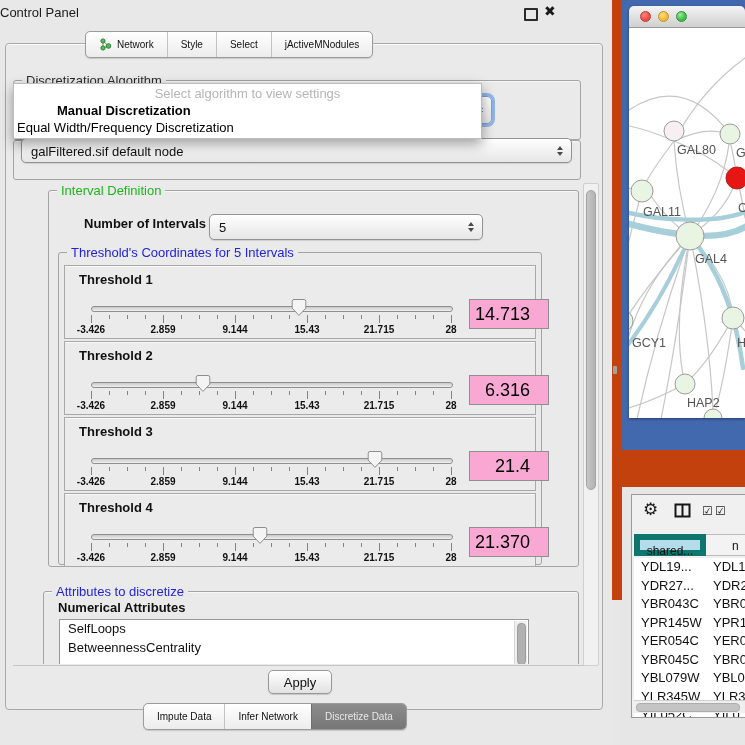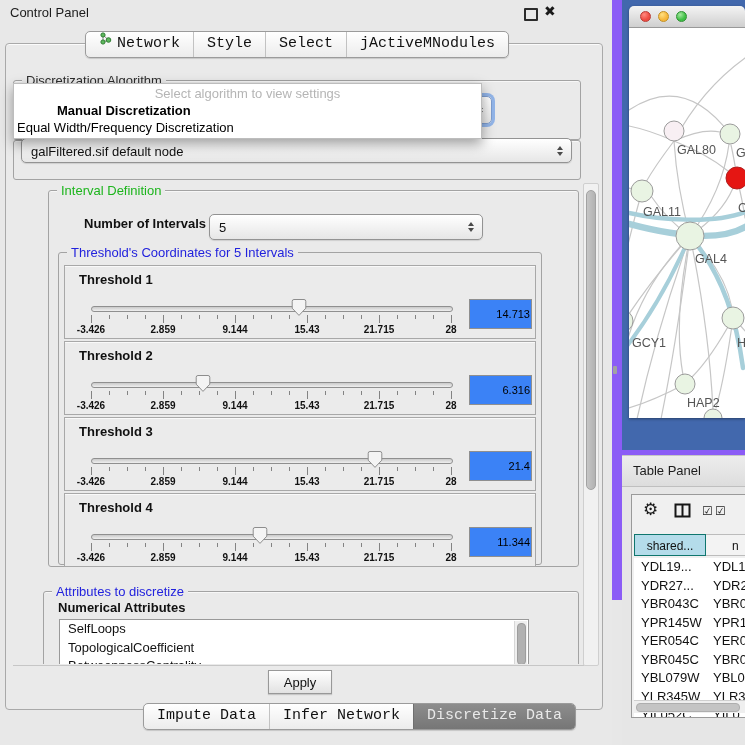--- a/index.html
+++ b/index.html
@@ -1,27 +1,27 @@
 <!DOCTYPE html>
 <html><head>
 <meta charset="utf-8">
 <style>
   html,body{margin:0;padding:0;}
   body{font-family:"Liberation Sans","DejaVu Sans",sans-serif;}
   .app{position:relative;width:745px;height:745px;background:#e7e7e7;overflow:hidden;font-size:13px;color:#111;}
   
   .control-panel{position:absolute;left:0;top:0;width:612px;height:745px;background:#e8e8e8;}
   .titlebar{position:absolute;left:0;top:0;width:612px;height:26px;}
-  .titlebar .title{position:absolute;left:10px;top:5px;font-size:13px;color:#1c1c1c;}
+  .titlebar .title{position:absolute;left:0;top:5px;font-size:13px;color:#1c1c1c;}
   .float-icon{position:absolute;left:524px;top:8px;width:10px;height:9px;border:2px solid #2b2b2b;border-radius:1px;}
   .close-icon{position:absolute;left:544px;top:3px;font-size:14px;font-weight:bold;color:#1a1a1a;}
   .content-panel{position:absolute;left:5px;top:43px;width:596px;height:665px;background:#eaeaea;border:1px solid #a9a9a9;border-radius:4px;box-shadow:inset 0 1px 0 rgba(255,255,255,.8);}
   
   .tabs{position:absolute;display:flex;height:25px;border:1px solid #9b9b9b;border-radius:5px;overflow:hidden;background:linear-gradient(#ffffff,#ececec);box-shadow:0 1px 1px rgba(0,0,0,.15);z-index:20;}
-  .tab-seg{display:flex;padding:0 13px;font-size:15px;line-height:23px;color:#111;border-left:1px solid #c2c2c2;white-space:nowrap;font-family:Liberation Mono, monospace;}
+  .tab-seg{display:flex;align-items:center;padding:0 13px;font-size:10px;line-height:23px;color:#111;border-left:1px solid #c2c2c2;white-space:nowrap;}
   .tab-seg:first-child{border-left:none;}
   .tab-seg.sel{background:linear-gradient(#8d8d8d,#767676);color:#e9e9e9;border-left-color:#6f6f6f;}
   .tab-seg .seg-icon{margin-right:5px;display:inline-flex;}
   .top-tabs{left:85px;top:31px;}
   .bottom-tabs{left:143px;top:703px;}
   
   .group{position:absolute;border:1px solid #a3a3a3;border-radius:3px;box-shadow:inset 0 1px 0 rgba(255,255,255,.6);}
   .group-label{position:absolute;top:-8px;left:8px;background:#eaeaea;padding:0 4px;font-size:13px;}
   .group-label.dark{color:#2d2d2d;}
   .group-label.green{color:#1db51d;}
@@ -49,52 +49,52 @@
   .thr-rows{position:absolute;left:5px;top:12px;width:472px;}
   .thr-row{position:relative;width:470px;height:72px;background:#ebebeb;border:1px solid #a8a8a8;margin-bottom:2px;box-shadow:inset 0 1px 0 rgba(255,255,255,.7);}
   .thr-label{position:absolute;left:14px;top:6px;font-weight:bold;font-size:13px;}
   .thr-track{position:absolute;left:26px;top:40px;width:360px;height:4px;background:linear-gradient(#c9c9c9,#efefef);border:1px solid #8f8f8f;border-radius:3px;}
   .thr-handle{position:absolute;top:32px;width:16px;height:19px;}
   .ticks{position:absolute;left:26px;top:49px;width:360px;height:20px;}
   .tick{position:absolute;top:0;width:1px;background:#838383;}
   .tick.major{height:8px;}
   .tick.minor{height:4px;}
   .tick-lbl{position:absolute;top:9px;width:46px;margin-left:-23px;text-align:center;font-size:10px;font-weight:bold;color:#111;}
-  .thr-value{position:absolute;left:404px;top:33px;width:60px;height:28px;background:#3b82f6;border:1px solid #8f8f8f;font-size:11px;text-align:right;padding-right:1px;line-height:28px;color:#000;}
+  .thr-value{position:absolute;left:404px;top:33px;width:60px;height:28px;background:#f9a8d4;border:1px solid #8f8f8f;font-size:18px;text-align:right;padding-right:18px;line-height:28px;color:#000;}
   .attrs-group{left:30px;top:408px;width:534px;height:140px;}
   .num-label{position:absolute;left:14px;top:8px;font-weight:bold;font-size:13px;}
   .attr-list{position:absolute;left:15px;top:27px;width:468px;height:90px;background:#fff;border:1px solid #999;}
   .attr-item{padding-left:8px;line-height:18.5px;font-size:13px;white-space:nowrap;}
   .list-scroll{position:absolute;right:1px;top:1px;width:12px;height:84px;background:#efefef;border-left:1px solid #d7d7d7;}
   .list-thumb{position:absolute;left:2px;top:2px;width:7px;height:40px;background:#b1b1b1;border:1px solid #9d9d9d;border-radius:4px;}
   .apply-sep{position:absolute;left:13px;top:665px;width:571px;height:1px;background:#c6c6c6;}
-  .mac-btn{position:absolute;background:linear-gradient(#ffffff,#e2e2e2);border:1px solid #989898;border-radius:0;font-size:13px;font-family:inherit;color:#111;box-shadow:0 1px 1px rgba(0,0,0,.15);}
+  .mac-btn{position:absolute;background:linear-gradient(#ffffff,#e2e2e2);border:1px solid #989898;border-radius:5px;font-size:13px;font-family:inherit;color:#111;box-shadow:0 1px 1px rgba(0,0,0,.15);}
   .apply-btn{left:268px;top:670px;width:64px;height:24px;}
   
-  .right-region{position:absolute;left:612px;top:0;width:133px;height:600px;background:#8b5cf6;}
+  .right-region{position:absolute;left:612px;top:0;width:133px;height:600px;background:#c2410c;}
   .net-frame{position:absolute;left:10px;top:0;width:123px;height:450px;background:linear-gradient(90deg,#32539a,#4268ad 30%,#4268ad);}
   .mac-window{position:absolute;left:7px;top:6px;width:116px;height:412px;border-radius:5px 5px 0 0;overflow:hidden;box-shadow:0 1px 3px rgba(0,0,0,.4);}
   .mac-titlebar{position:relative;height:21px;background:linear-gradient(#f4f4f4,#cfcfcf);border-bottom:1px solid #999;}
   .light{position:absolute;top:4.5px;width:11px;height:11px;border-radius:50%;}
   .light.red{left:11px;background:radial-gradient(circle at 35% 30%,#ff8a80,#ee4c42 60%);border:1px solid #b93a34;box-sizing:border-box;}
   .light.yellow{left:29px;background:radial-gradient(circle at 35% 30%,#ffe082,#f6b73c 60%);border:1px solid #c08f22;box-sizing:border-box;}
   .light.green{left:47px;background:radial-gradient(circle at 35% 30%,#a5e8a0,#3fbf45 60%);border:1px solid #2e8f33;box-sizing:border-box;}
   .net-canvas{position:absolute;left:0;top:22px;width:116px;height:391px;background:#fff;}
   .splitter-dot{position:absolute;left:1px;top:366px;width:4px;height:8px;background:#a2a2a2;border-radius:1px;}
   .tp-bar{position:absolute;left:10px;top:455px;width:123px;height:30px;background:linear-gradient(#ededed,#dddddd);border-top:1px solid #c6c6c6;border-bottom:1px solid #bfbfbf;}
   .tp-bar span{position:absolute;left:11px;top:7px;font-size:13px;color:#1c1c1c;}
   .tp-body{position:absolute;left:10px;top:487px;width:123px;height:258px;background:#e6e6e6;}
   .tp-inner{position:absolute;left:9px;top:7px;width:150px;height:222px;background:#f0f0f0;border:1px solid #9a9a9a;overflow:hidden;}
   .tp-toolbar{position:absolute;left:0;top:0;width:100%;height:33px;background:#f0f0f0;}
   .gear-ic{position:absolute;left:11px;top:4px;font-size:17px;color:#1a1a1a;}
   .split-ic{position:absolute;left:42px;top:8px;}
   .check-ic{position:absolute;top:9px;font-size:12px;color:#222;}
   .tp-header{position:absolute;left:2px;top:39px;display:flex;}
   .tp-hcell{height:22px;line-height:22px;font-size:12px;box-sizing:border-box;}
-  .tp-hcell.c1{width:72px;background:#b4dcea;border:1px solid #0f766e;text-align:center;}
+  .tp-hcell.c1{width:72px;background:#b4dcea;border:6px solid #0f766e;text-align:center;}
   .tp-hcell.c2{width:76px;background:#f3f3f3;border:1px solid #bcbcbc;border-left:none;padding-left:26px;}
   .tp-rows{position:absolute;left:2px;top:63px;width:148px;}
   .tp-row{display:flex;height:18.5px;line-height:18.5px;font-size:13px;background:#fff;}
   .tp-cell{overflow:hidden;white-space:nowrap;}
   .tp-cell.c1{width:65px;padding-left:7px;}
   .tp-cell.c2{width:69px;padding-left:7px;}
   .hscroll{position:absolute;left:2px;top:205px;width:146px;height:12px;background:#efefef;border-top:1px solid #cfcfcf;}
   .hthumb{position:absolute;left:2px;top:2px;width:102px;height:7px;background:#c4c4c4;border:1px solid #aeaeae;border-radius:4px;}
   svg text{font-family:"Liberation Sans","DejaVu Sans",sans-serif;}
 </style>
@@ -317,32 +317,31 @@
                   <div class="tick-lbl" style="left: 288px;">21.715</div>
                   <div class="tick minor" style="left: 306px;"></div>
                   <div class="tick minor" style="left: 324px;"></div>
                   <div class="tick minor" style="left: 342px;"></div>
                   <div class="tick major" style="left: 360px;"></div>
                   <div class="tick-lbl" style="left: 360px;">28</div>
                 </div>
                 <div class="thr-handle" style="left: 187.197px;"><svg width="16" height="19" viewBox="0 0 16 19">
                     <path d="M3,1.5 L13,1.5 Q14.8,1.5 14.8,3.3 L14.8,10.2 L8,17.4 L1.2,10.2 L1.2,3.3 Q1.2,1.5 3,1.5 Z" fill="#f4f4f4" stroke="#8d8d8d"></path>
                   </svg></div>
-                <div class="thr-value">11.344</div>
+                <div class="thr-value">21.370</div>
               </div>
             </div>
         </div>
       </div>
 
       <div class="group attrs-group">
         <span class="group-label blue" style="background: rgb(234, 234, 234); color: rgb(34, 34, 221);">Attributes to discretize</span>
         <div class="num-label">Numerical Attributes</div>
         <div class="attr-list" id="attr-list">
           <div class="attr-item">SelfLoops</div>
-            <div class="attr-item">TopologicalCoefficient</div>
             <div class="attr-item">BetweennessCentrality</div>
             <div class="list-scroll">
               <div class="list-thumb"></div>
             </div>
         </div>
       </div>
     </div>
 
     <div class="vscroll">
         <div class="vthumb"></div>
@@ -417,23 +416,20 @@
             <text x="109" y="184" font-size="12.5" fill="#555555">C</text>
             <text x="14" y="188" font-size="12.5" fill="#555555">GAL11</text>
             <text x="66" y="235" font-size="12.5" fill="#555555">GAL4</text>
             <text x="3" y="319" font-size="12.5" fill="#555555">GCY1</text>
             <text x="108" y="319" font-size="12.5" fill="#555555">H</text>
             <text x="58" y="379" font-size="12.5" fill="#555555">HAP2</text>
           </svg>
       </div>
     </div>
 
-    <div class="tp-bar">
-      <span>Table Panel</span>
-    </div>
     <div class="tp-body">
       <div class="tp-inner">
         <div class="tp-toolbar">
           <span class="gear-ic">⚙</span>
           <span class="split-ic">
             <svg width="17" height="15" viewBox="0 0 17 15">
                 <rect x="1.5" y="1.5" width="14" height="12" fill="none" stroke="#161616" stroke-width="2"></rect>
                 <line x1="8.5" y1="1.5" x2="8.5" y2="13.5" stroke="#161616" stroke-width="2"></line>
               </svg>
           </span>

